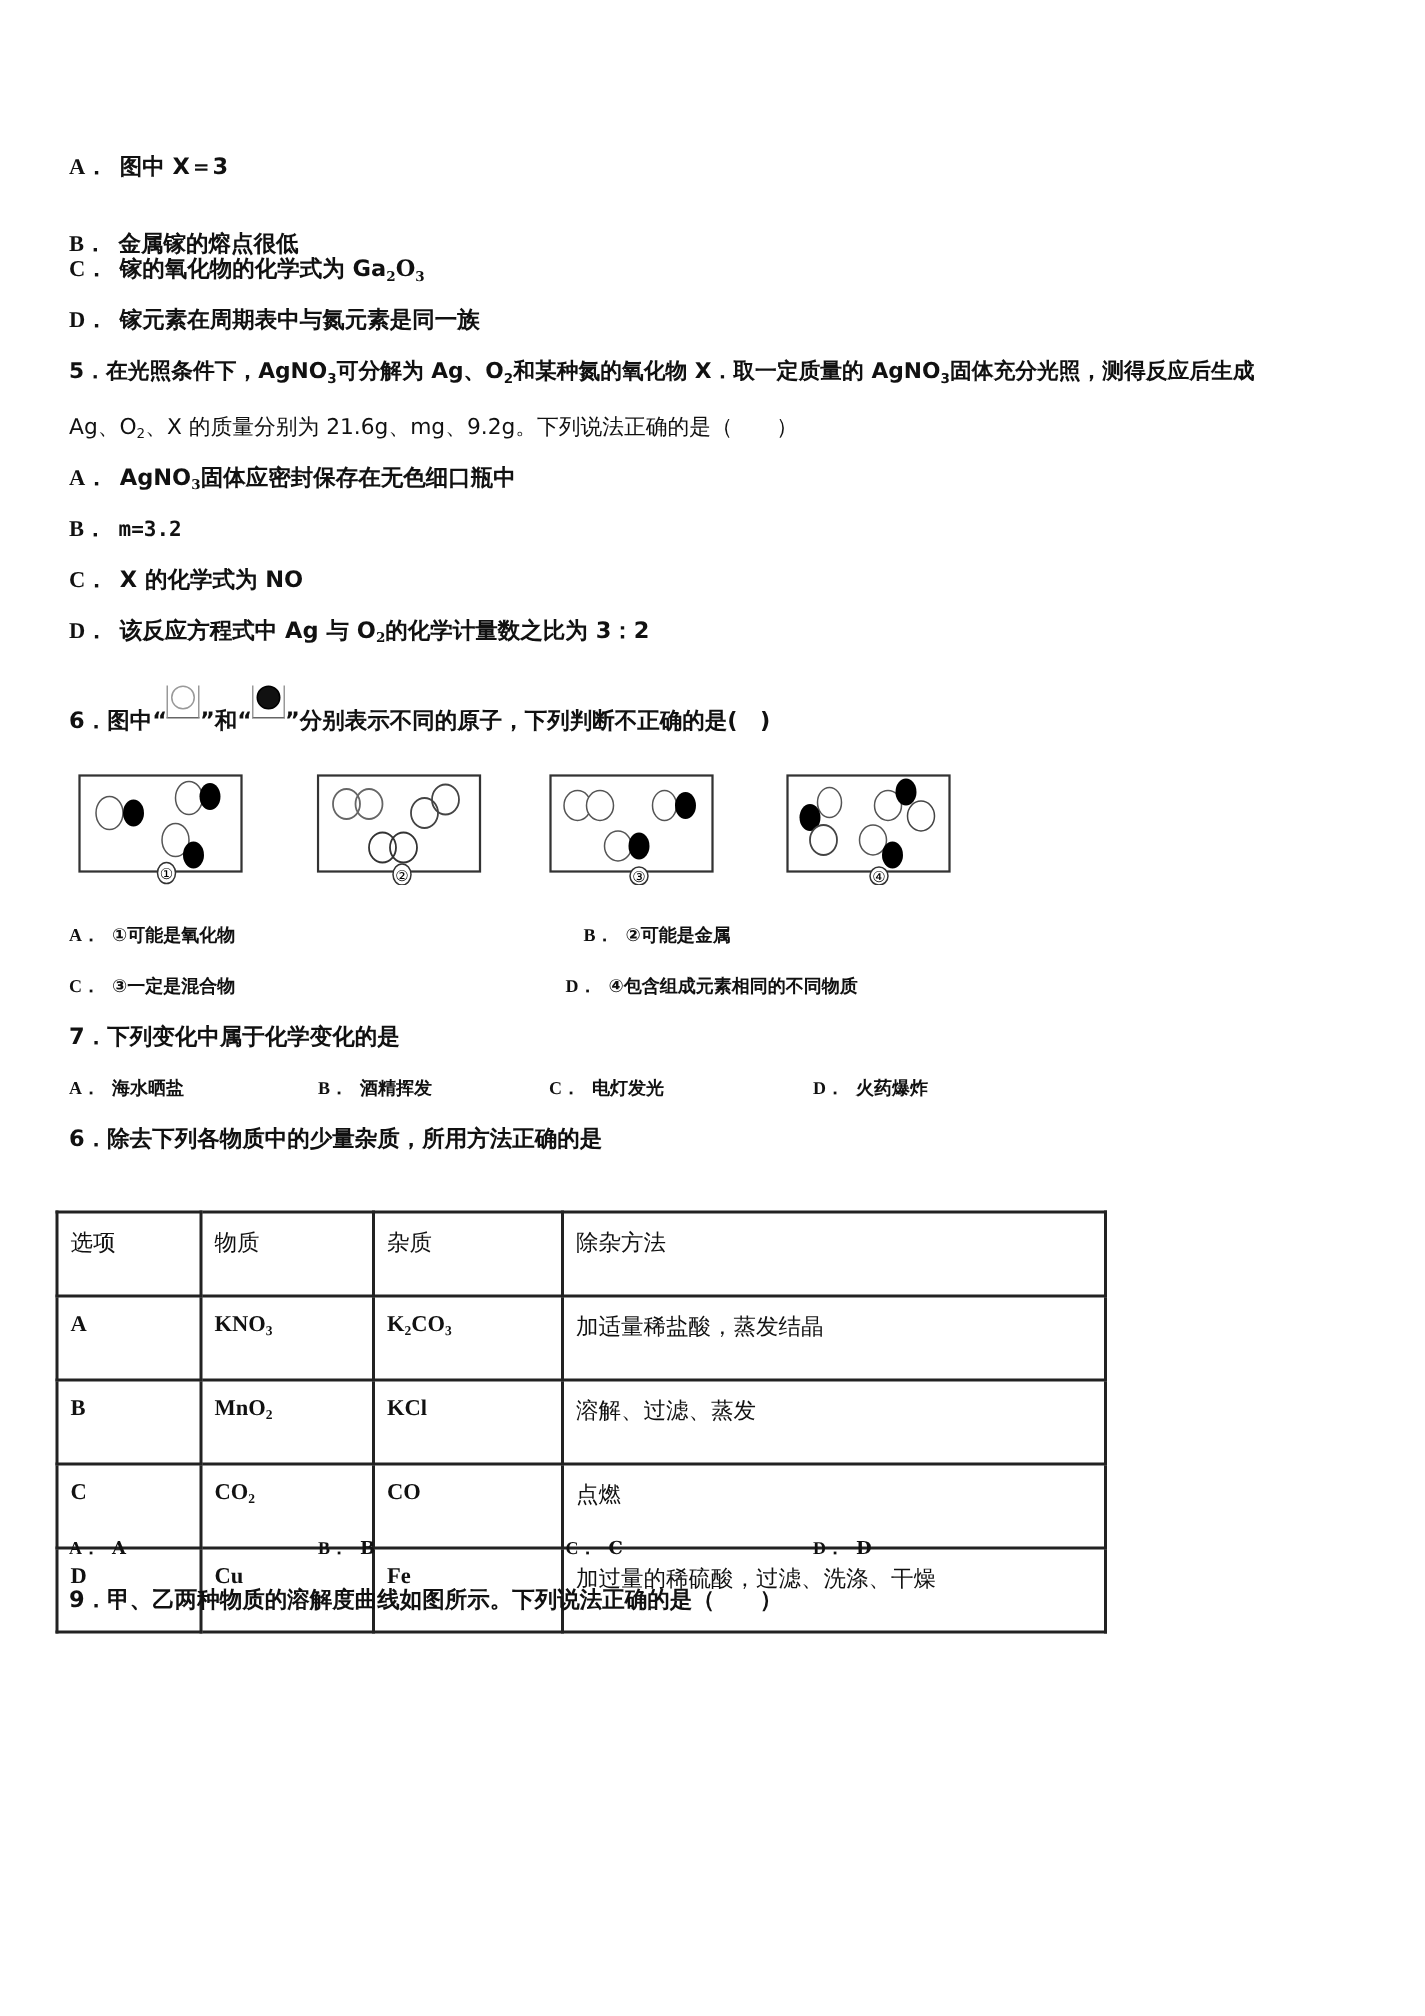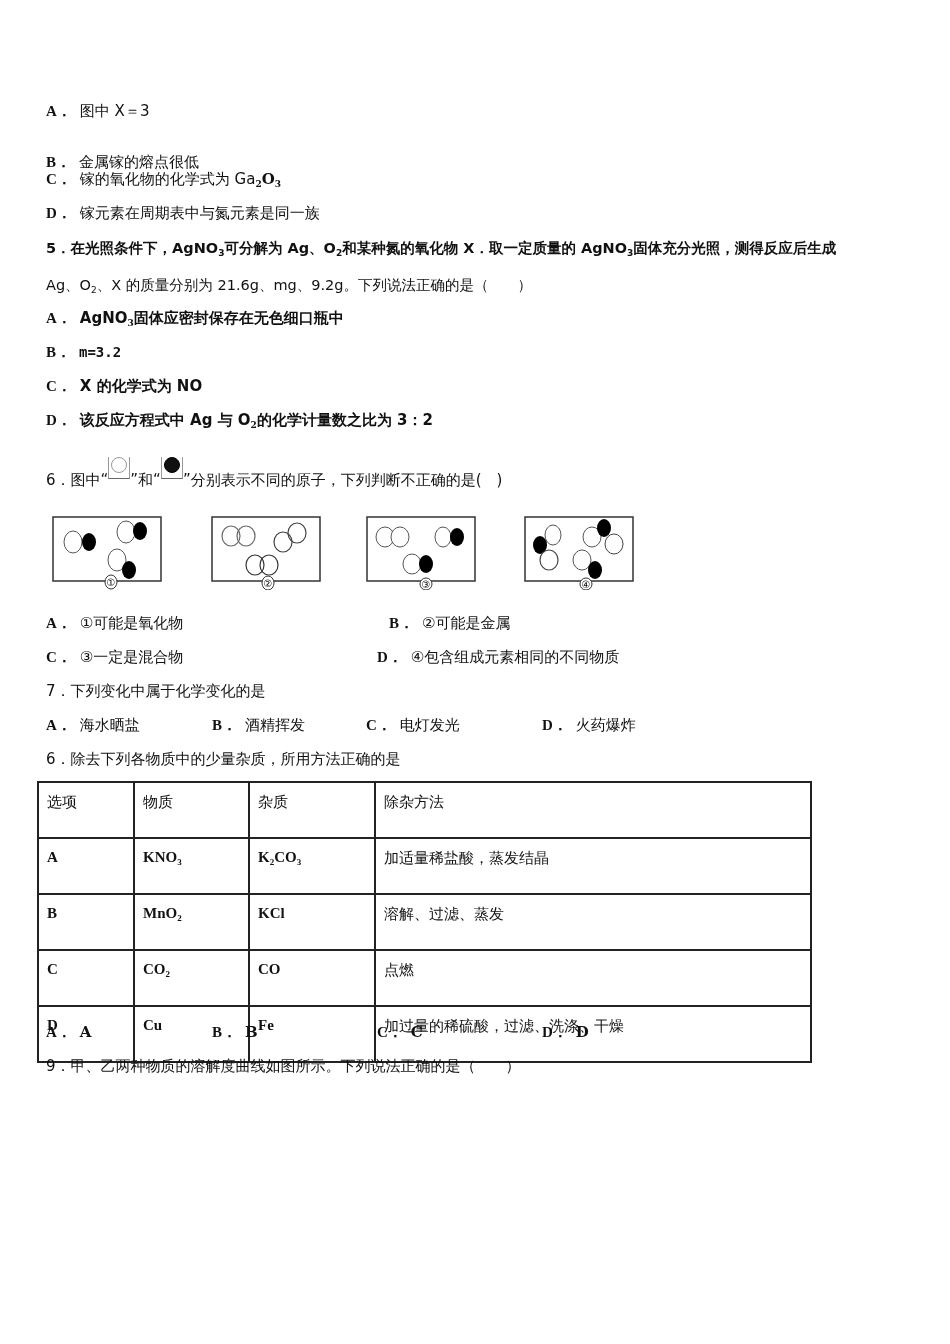--- a/index.html
+++ b/index.html
@@ -1,29 +1,29 @@
 <!DOCTYPE html>
 <html><head>
 <meta charset="utf-8">
 <style>
   html, body { margin:0; padding:0; background:#ffffff; }
   body { width:950px; height:1344px; position:relative; overflow:hidden;
          font-family:"DejaVu Serif","Liberation Serif",serif; color:#111; }
   .line { position:absolute; left:46px; font-size:15px; line-height:20px; white-space:nowrap; font-weight:bold; }
-  .sans { font-family:"DejaVu Sans","Liberation Sans",sans-serif; font-weight:normal; }
+  .sans { font-family:"DejaVu Sans","Liberation Sans",sans-serif; font-weight:bold; }
   .mono { font-family:"DejaVu Sans Mono","Liberation Mono",monospace; font-weight:bold; font-size:14px; }
   .lbl { font-weight:bold; font-family:"Liberation Serif","DejaVu Serif",serif; margin-right:8px; }
-  .opt { position:absolute; font-size:15px; line-height:20px; white-space:nowrap; font-weight:bold; }
+  .opt { position:absolute; font-size:12px; line-height:20px; white-space:nowrap; font-weight:bold; }
   sub { font-size:9px; vertical-align:-3px; line-height:0; }
   .atom-inline { display:inline-block; width:22px; height:22px; vertical-align:6px; border-bottom:1px solid #666; border-left:1px solid #999; border-right:1px solid #999; position:relative; box-sizing:border-box; }
   .atom-inline .c { position:absolute; left:2px; top:0px; width:16px; height:16px; border-radius:50%; border:1.5px solid #999; box-sizing:border-box; }
   .atom-inline.dark .c { background:#111; border-color:#000; }
   .diagram { position:absolute; top:516px; }
   .diagram svg { display:block; }
-  table.t { position:absolute; left:37px; top:781px; border-collapse:collapse; width:775px;
+  table.t { position:absolute; left:37px; top:807px; border-collapse:collapse; width:701px;
             font-family:"Liberation Serif","DejaVu Serif",serif; font-size:15px; }
   table.t td { border:2px solid #222; height:44px; vertical-align:top; padding:10px 8px 0 8px; font-weight:bold; }
   table.t td.cn { font-family:"DejaVu Sans","Liberation Sans",sans-serif; font-weight:normal; font-size:15px; }
 </style>
 </head>
 <body>
 
 <div class="line" style="top:101px;">
   <span class="lbl">A．</span><span class="sans">图中 X＝3</span>
 </div>

